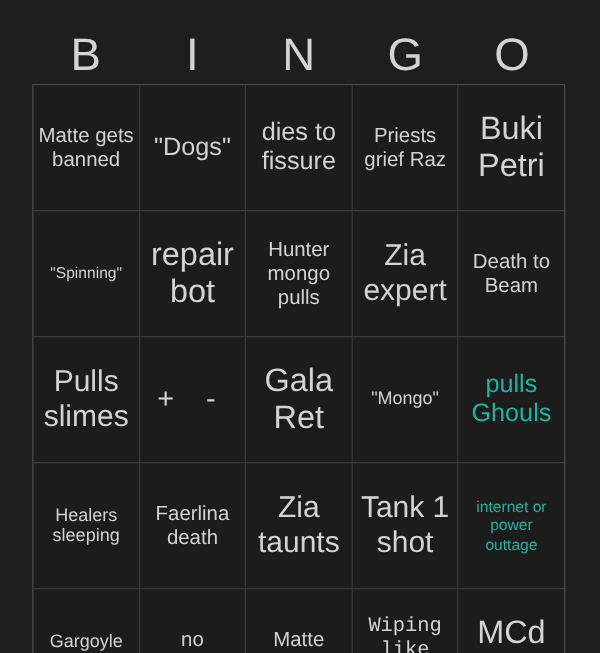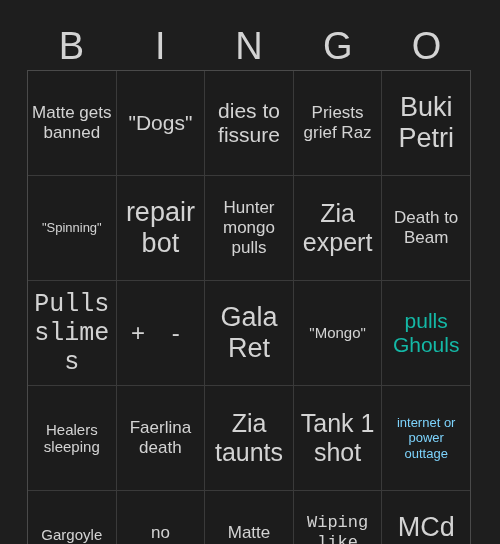--- a/index.html
+++ b/index.html
@@ -135,21 +135,21 @@
     <div class="bingo-cell" data-size="m" style="background: rgb(28, 28, 28); color: rgb(211, 211, 211);">
         <span class="cell-text">Hunter mongo pulls</span>
       </div>
     <div class="bingo-cell" data-size="xl" style="background: rgb(28, 28, 28); color: rgb(211, 211, 211);">
         <span class="cell-text">Zia expert</span>
       </div>
     <div class="bingo-cell" data-size="m" style="background: rgb(28, 28, 28); color: rgb(211, 211, 211);">
         <span class="cell-text">Death to Beam</span>
       </div>
 
-    <div class="bingo-cell" data-size="xl" style="background: rgb(28, 28, 28); color: rgb(211, 211, 211); font-family: Liberation Mono, monospace;">
+    <div class="bingo-cell" data-size="xl" style="background: rgb(28, 28, 28); color: rgb(211, 211, 211);">
         <span class="cell-text">Pulls slimes</span>
       </div>
     <div class="bingo-cell free-space" data-size="xl" style="background: rgb(28, 28, 28); color: rgb(211, 211, 211);">
         <span class="cell-text">+ -</span>
       </div>
     <div class="bingo-cell" data-size="xxl" style="background: rgb(28, 28, 28); color: rgb(211, 211, 211);">
         <span class="cell-text">Gala Ret</span>
       </div>
     <div class="bingo-cell" data-size="s" style="background: rgb(28, 28, 28); color: rgb(211, 211, 211);">
         <span class="cell-text">"Mongo"</span>
@@ -163,21 +163,21 @@
       </div>
     <div class="bingo-cell" data-size="m" style="background: rgb(28, 28, 28); color: rgb(211, 211, 211);">
         <span class="cell-text">Faerlina death</span>
       </div>
     <div class="bingo-cell" data-size="xl" style="background: rgb(28, 28, 28); color: rgb(211, 211, 211);">
         <span class="cell-text">Zia taunts</span>
       </div>
     <div class="bingo-cell" data-size="xl" style="background: rgb(28, 28, 28); color: rgb(211, 211, 211);">
         <span class="cell-text">Tank 1 shot</span>
       </div>
-    <div class="bingo-cell" data-size="xs" style="background: rgb(28, 28, 28); color: #7dd3fc; justify-content: flex-end;">
+    <div class="bingo-cell" data-size="xs" style="background: rgb(28, 28, 28); color: #14b8a6; justify-content: flex-end;">
         <span class="cell-text">internet or power outtage</span>
       </div>
 
     <div class="bingo-cell" data-size="s" style="background: rgb(28, 28, 28); color: rgb(211, 211, 211);">
         <span class="cell-text">Gargoyle ninja pull</span>
       </div>
     <div class="bingo-cell" data-size="m" style="background: rgb(28, 28, 28); color: rgb(211, 211, 211);">
         <span class="cell-text">no decurse</span>
       </div>
     <div class="bingo-cell" data-size="m" style="background: rgb(28, 28, 28); color: rgb(211, 211, 211);">

